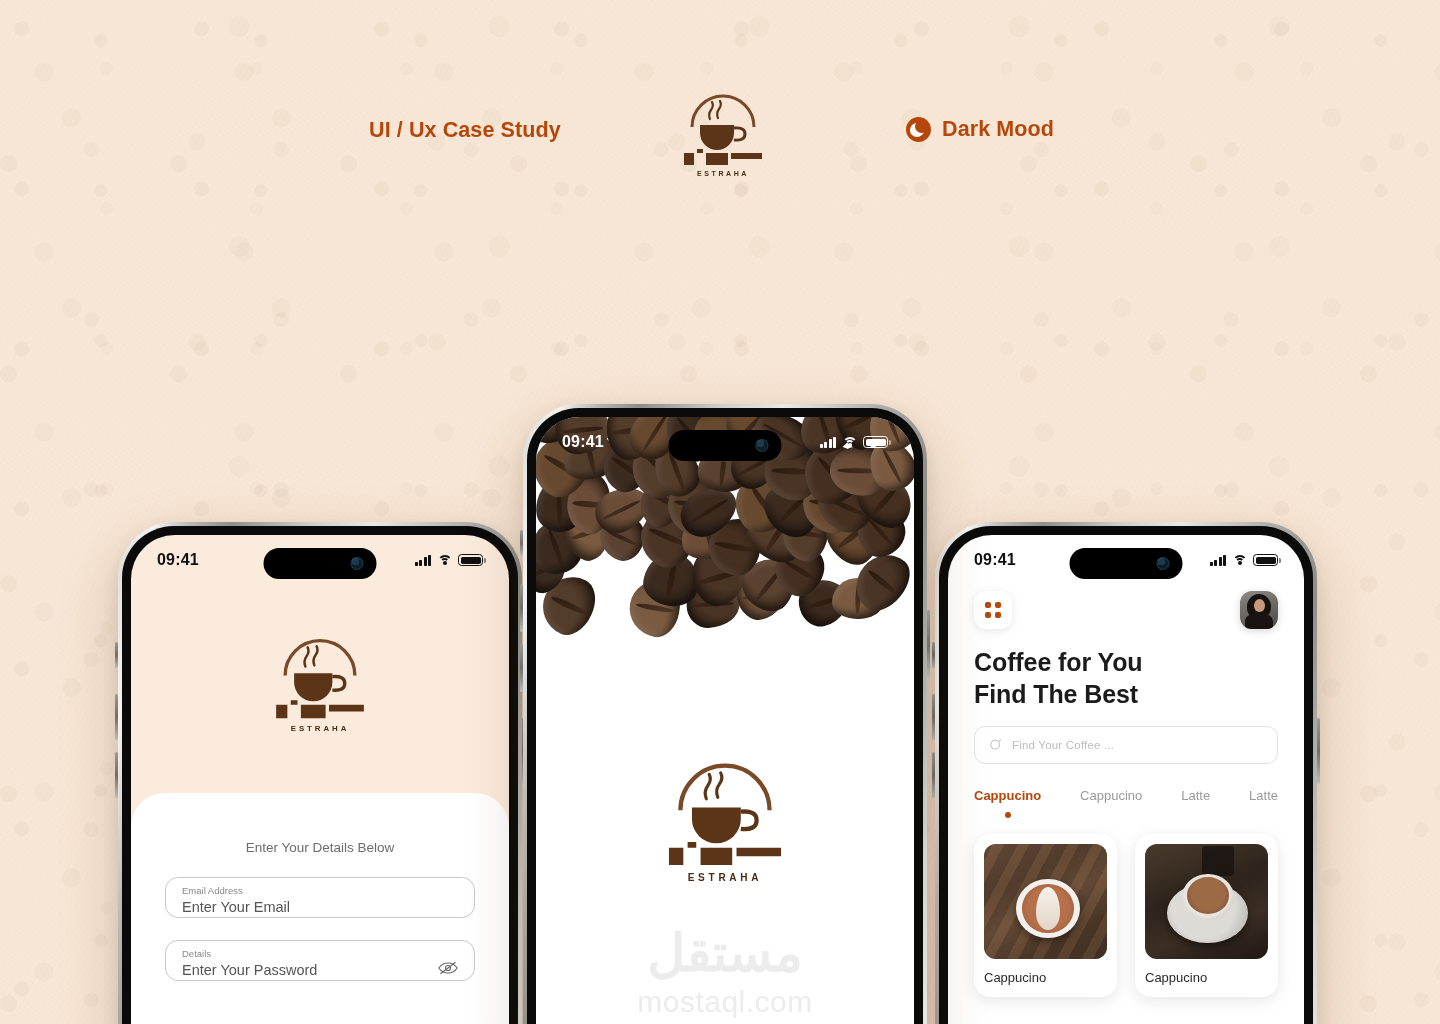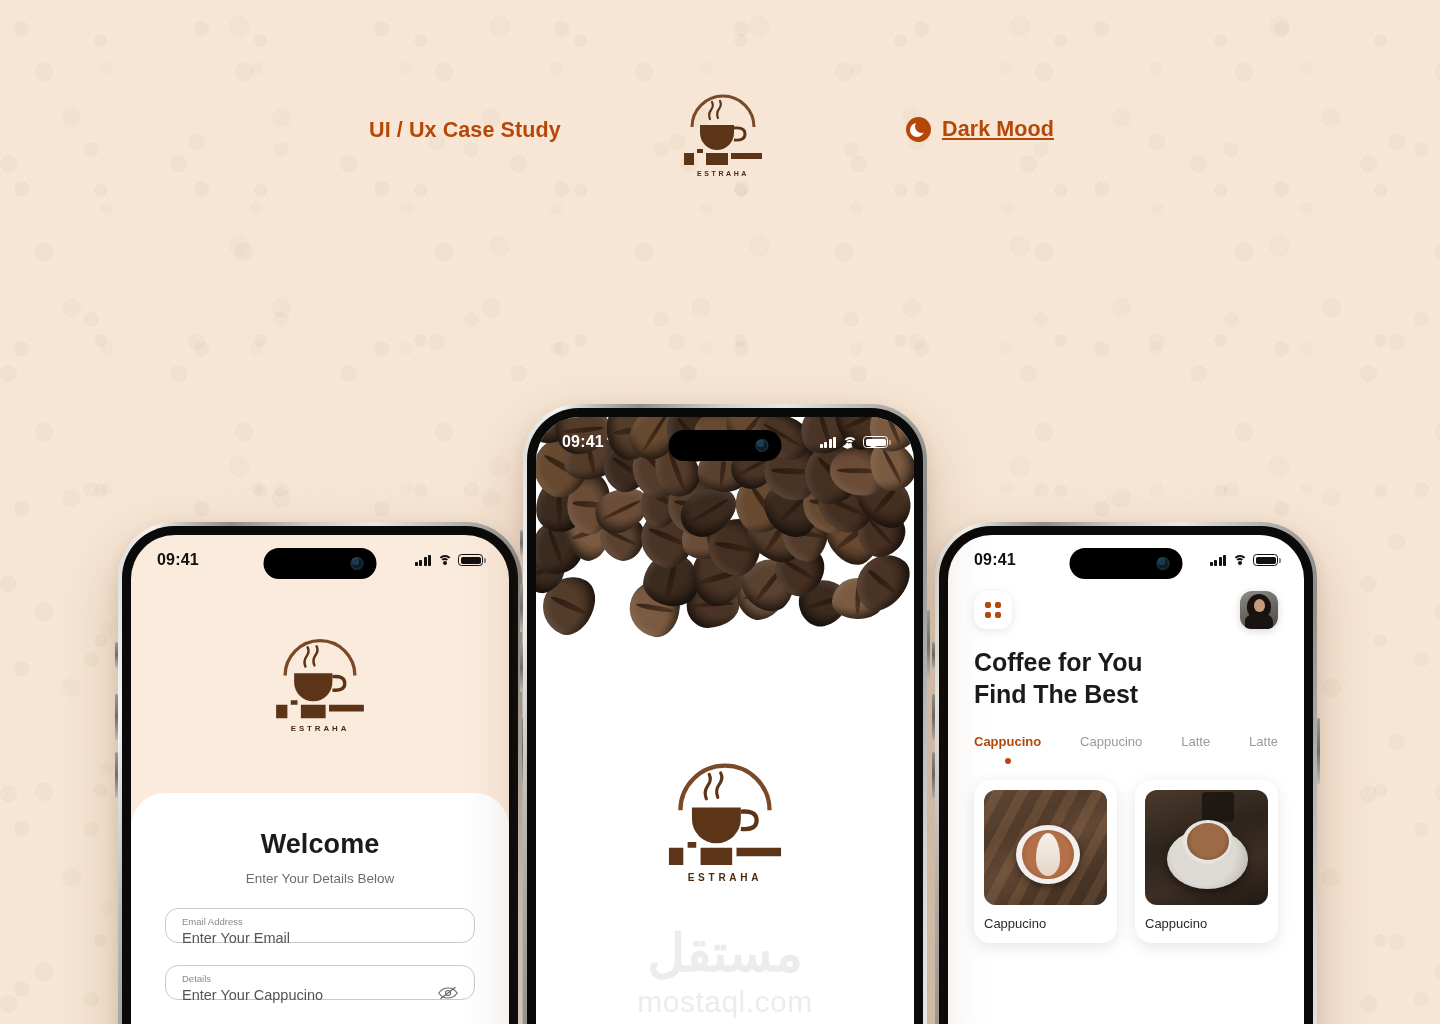--- a/index.html
+++ b/index.html
@@ -47,21 +47,21 @@
   .fi2{ left:0;    top:4.5px;background:#9AA0A6; }
   .fi3{ left:8.5px;top:8.5px;background:#2BB9C4; border-radius:50%; }
   .fi4{ left:0;    top:13px; background:#36C5CE; }
   .fi5{ left:4.2px;top:17.5px;background:#2BB9C4; border-radius:0 0 50% 50%; }
 
   .head-link{
     position:absolute; color:#B54709; font-weight:700; font-size:21.5px;
     letter-spacing:.1px; white-space:nowrap;
   }
   #case-study{ left:369px; top:118px; }
-  #dark-mood{ left:906px; top:117px; display:flex; align-items:center; gap:11px;text-decoration:underline; }
+  #dark-mood{ left:906px; top:117px; display:flex; align-items:center; gap:11px; }
   .moon-badge{
     width:25px; height:25px; border-radius:50%; background:#B54709;
     position:relative; overflow:hidden; flex:0 0 auto;
   }
   .moon-badge::before{
     content:""; position:absolute; width:14px; height:14px; border-radius:50%;
     background:#fff; left:4px; top:5.5px;
   }
   .moon-badge::after{
     content:""; position:absolute; width:13px; height:13px; border-radius:50%;
@@ -130,21 +130,21 @@
   .login-top{ position:absolute; left:0; top:0; width:100%; height:260px;
     display:flex; align-items:center; justify-content:center; }
   .login-card{
     position:absolute; left:0; top:258px; width:100%; bottom:0;
     background:#fff; border-radius:34px 34px 0 0; padding:36px 34px 0;
     text-align:center;
   }
   .login-title{ font-size:27px; font-weight:700; color:#1b1b1b; letter-spacing:.1px; }
   .login-sub{ font-size:13.5px; color:#6d6d6d; margin-top:11px; }
   .field{
-    margin-top:22px; height:35px; border:1px solid #c9c9c9; border-radius:13px;
+    margin-top:22px; height:41px; border:1px solid #c9c9c9; border-radius:13px;
     text-align:left; padding:7px 16px 0; position:relative;
   }
   .field-label{ font-size:9.5px; color:#8a8a8a; }
   .field-value{ font-size:14.5px; color:#555; margin-top:3px; }
   .eye-icon{ position:absolute; right:16px; top:20px; width:20px; height:14px; color:#6a6a6a; }
   .eye-icon svg{ width:100%; height:100%; display:block; }
 
   
   #phone-center{ left:523px; top:404px; width:404px; height:680px; z-index:6; }
   #phone-center .screen{ background:#fff; }
@@ -298,31 +298,30 @@
             <path d="M42 35 q-2 -5 1 -9 q3 -4 1 -8" fill="none" stroke="#5C3418" stroke-width="2.2" stroke-linecap="round"></path>
             <path d="M24 42 h34 v8 a17 17 0 0 1 -34 0 z" fill="#5C3418"></path>
             <path d="M58 45 q11 -1 11 6 q0 7 -11 6" fill="none" stroke="#5C3418" stroke-width="3"></path>
             <path d="M8 70 h10 v12 h-10 z M21 66 h6 v4 h-6 z M30 70 h22 v12 h-22 z M55 70 h31 v6 h-31 z" fill="#5C3418"></path>
             <text x="47" y="93" font-family="'Liberation Sans',sans-serif" font-size="7" letter-spacing="2.6" fill="#4A2C14" text-anchor="middle" font-weight="600">ESTRAHA</text>
           </svg>
         </div>
       </div>
 
       <div class="login-card">
-        <div class="login-title">Welcome</div>
         <div class="login-sub">Enter Your Details Below</div>
 
         <div class="field">
           <div class="field-label">Email Address</div>
           <div class="field-value">Enter Your Email</div>
         </div>
 
         <div class="field">
           <div class="field-label">Details</div>
-          <div class="field-value">Enter Your Cappucino</div>
+          <div class="field-value">Enter Your Password</div>
           <span class="eye-icon">
             <svg viewBox="0 0 24 16" fill="none" stroke="currentColor" stroke-width="1.4">
               <path d="M1 8s4-6 11-6 11 6 11 6-4 6-11 6S1 8 1 8z"></path>
               <circle cx="12" cy="8" r="3"></circle>
               <line x1="3" y1="15" x2="21" y2="1" stroke-width="1.4"></line>
             </svg>
           </span>
         </div>
       </div>
     </div>
@@ -484,20 +483,29 @@
               <span class="face"></span>
               <span class="body"></span>
           </div>
         </div>
 
         <div class="home-title">
           <div>Coffee for You</div>
           <div>Find The Best</div>
         </div>
 
+        <div class="search-box">
+          <span class="search-icon">
+            <svg viewBox="0 0 16 16" fill="none" stroke="currentColor" stroke-width="1.3">
+              <circle cx="7" cy="7.6" r="5"></circle>
+              <line x1="11.2" y1="4.2" x2="13.4" y2="2.2" stroke-linecap="round"></line>
+            </svg>
+          </span>
+          <span class="search-ph">Find Your Coffee ...</span>
+        </div>
 
         <div class="cat-row">
           <div class="cat active">
             <span>Cappucino</span>
             <span class="dot"></span>
           </div>
           <div class="cat">
             <span>Cappucino</span>
           </div>
           <div class="cat">

